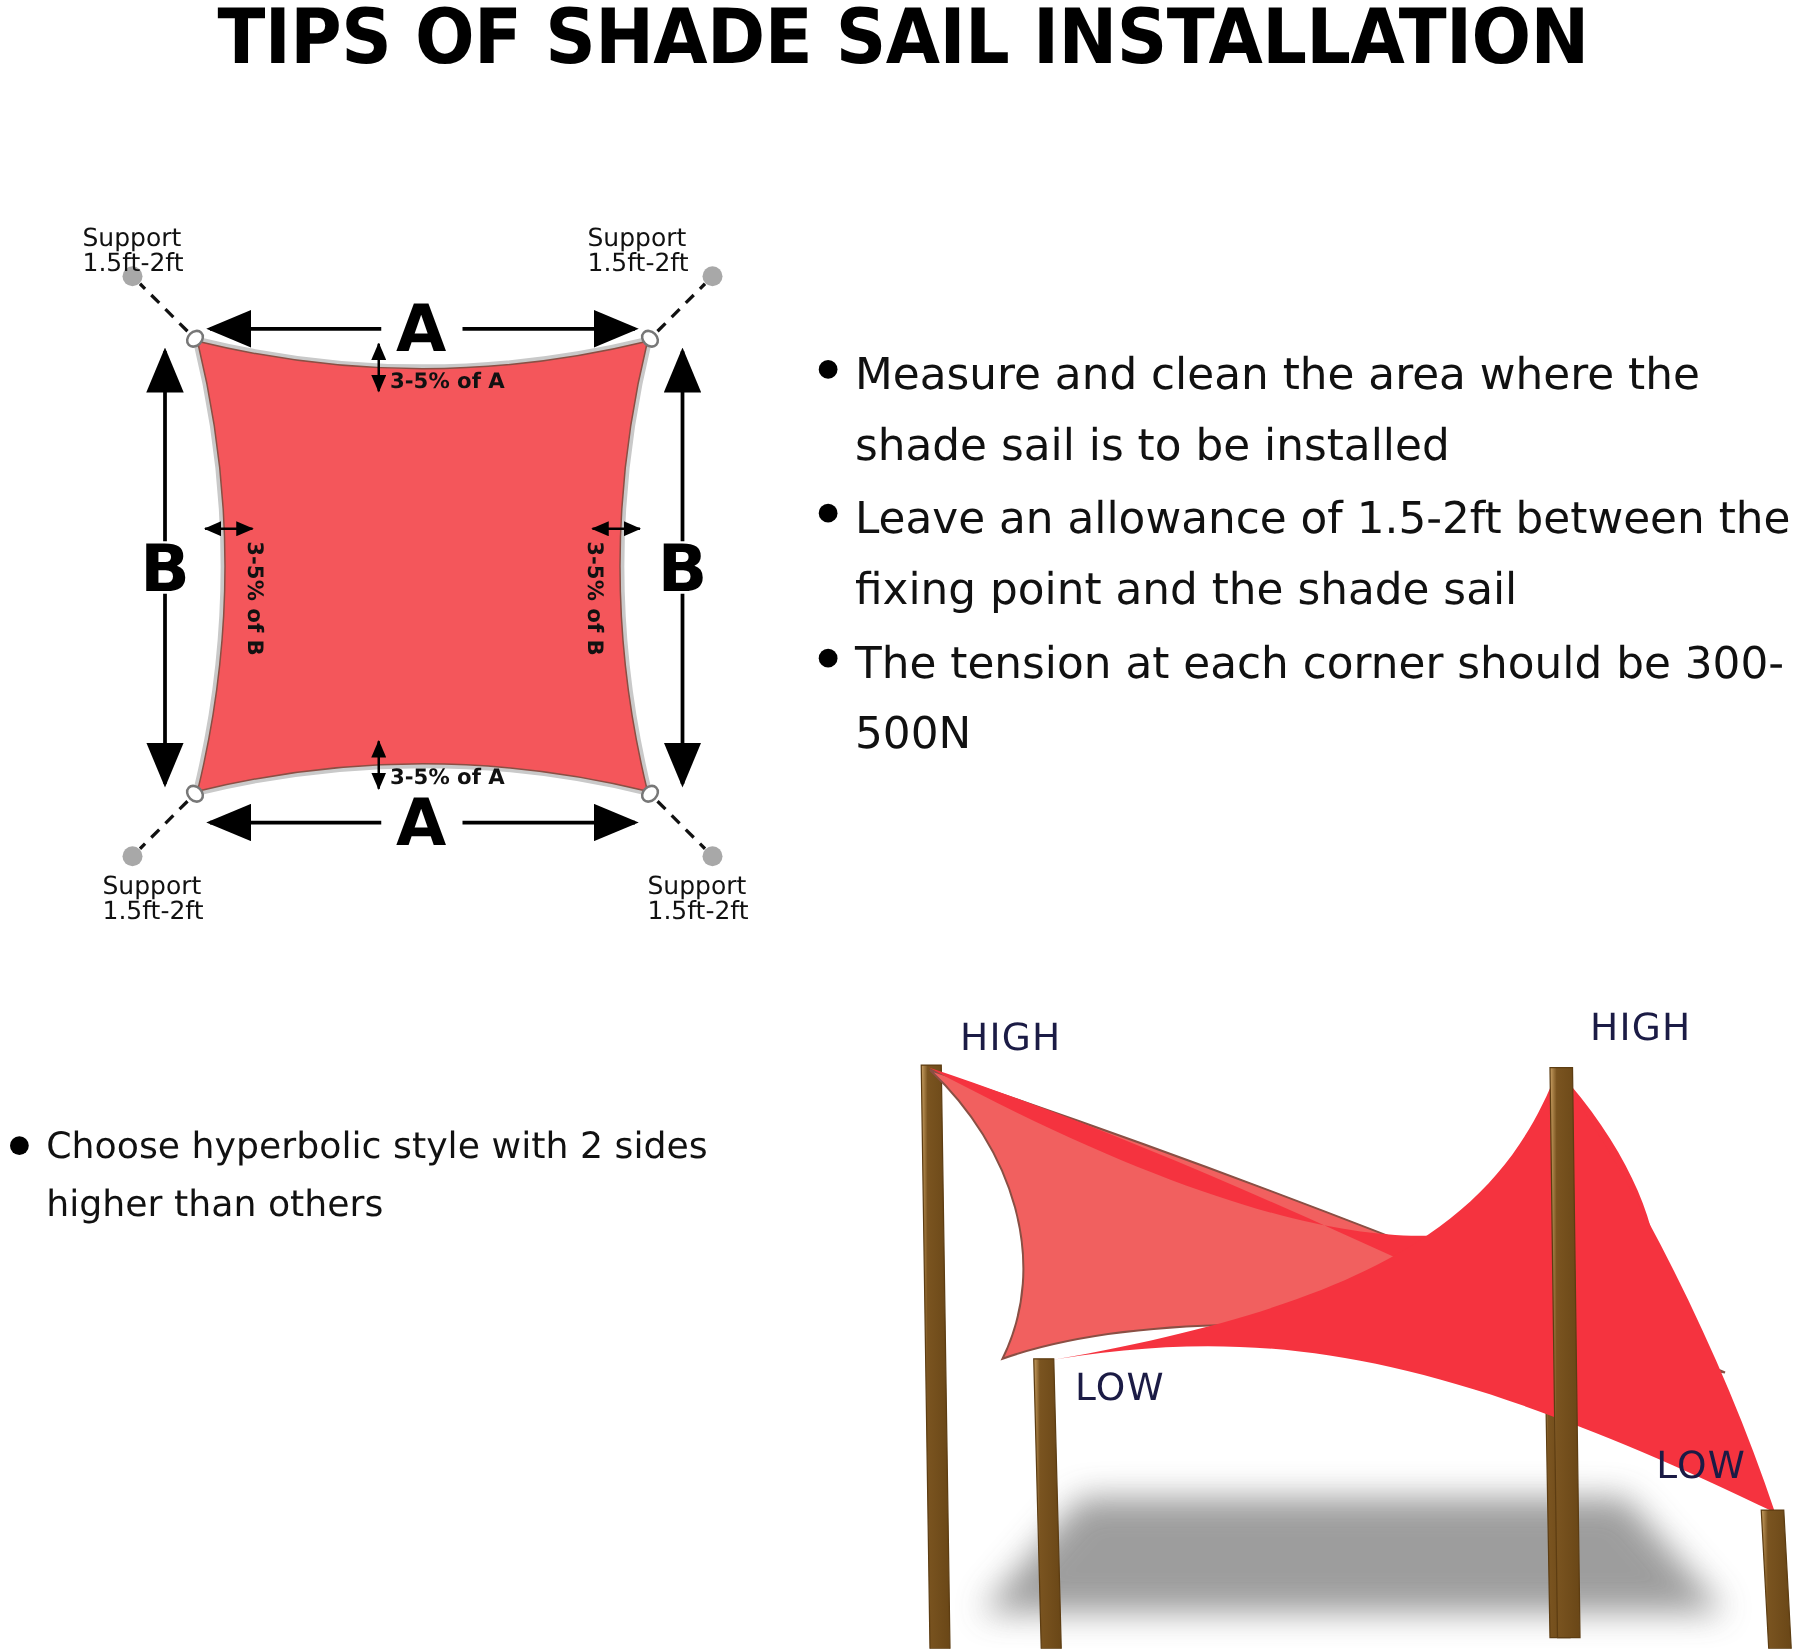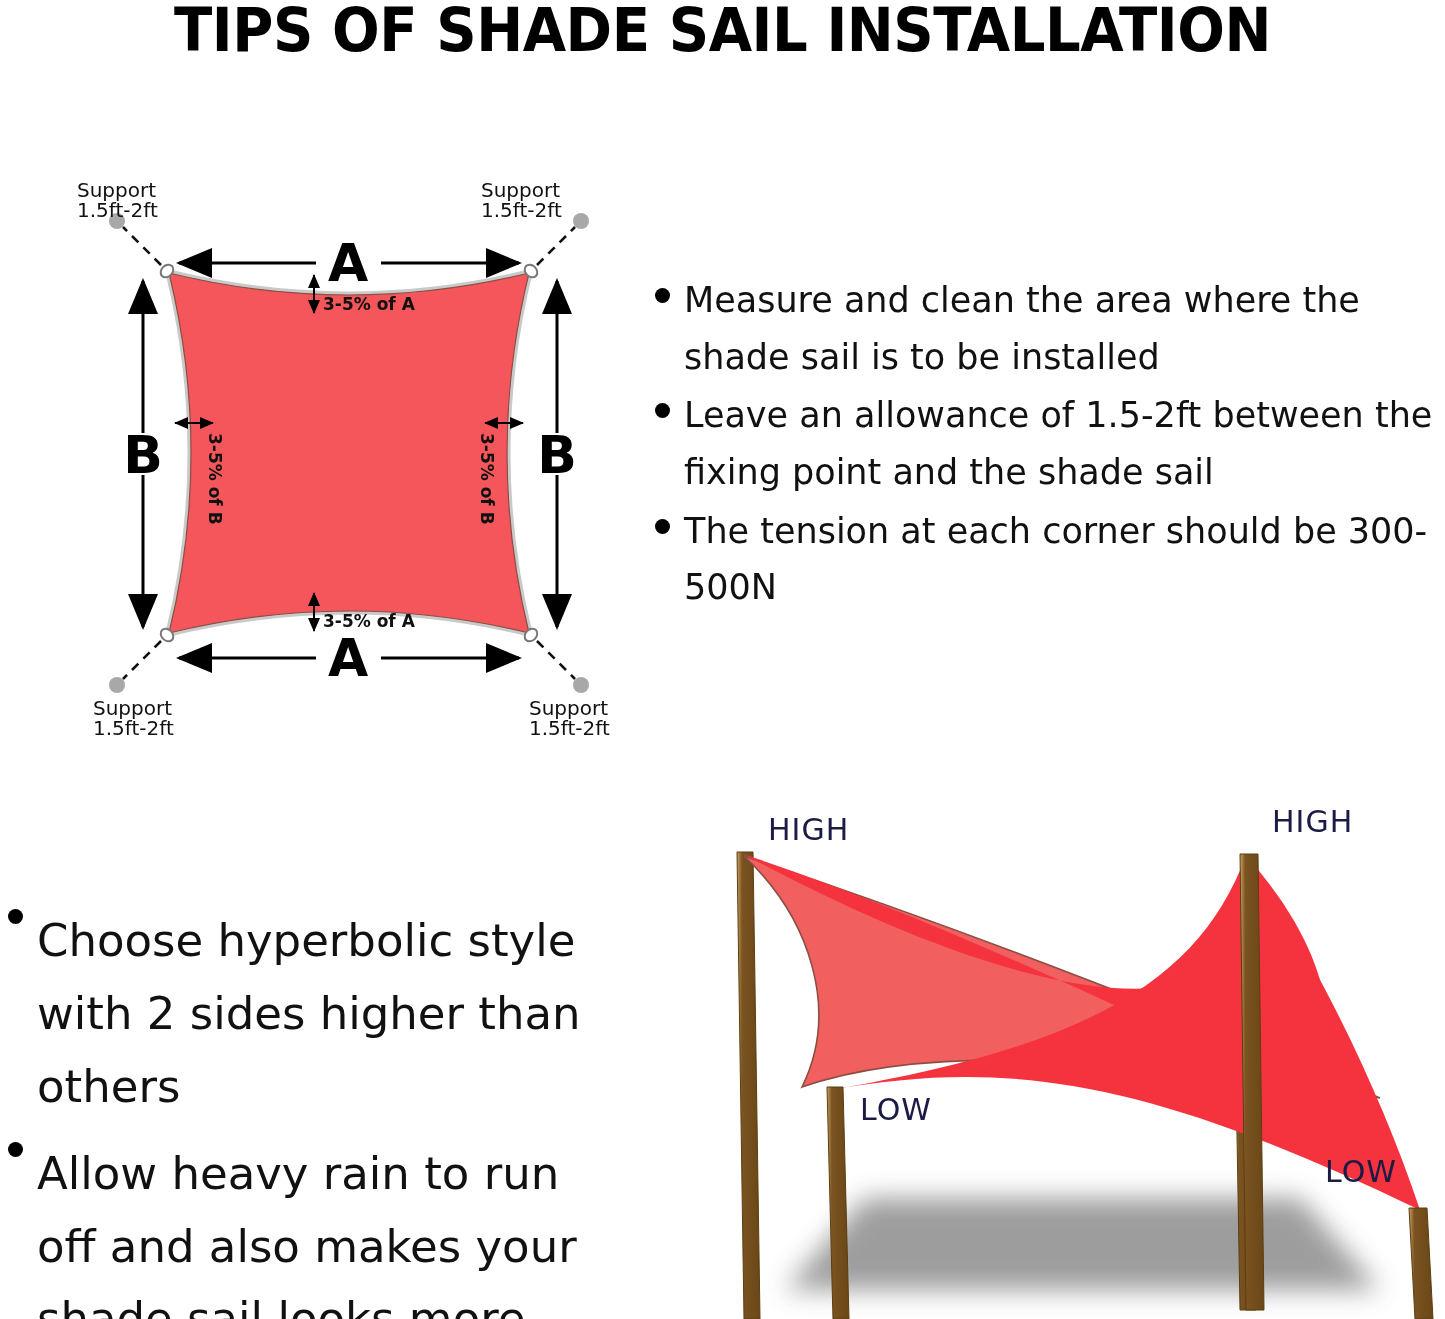--- a/index.html
+++ b/index.html
@@ -40,36 +40,36 @@
   .bullet-text{
     font-size:35px;
     line-height:1.62;
     color:#111;
     font-family:"DejaVu Sans","Liberation Sans",sans-serif;
   }
   #bullets-right{left:655px;top:272px;width:800px;}
   #bullets-right .bullet-row{margin-bottom:2px;}
   #bullets-left{left:8px;top:893px;width:615px;}
   #bullets-left .bullet-row{margin-bottom:2px;}
-  #bullets-left .bullet-text{font-size:45px;margin-top:12px;}
+  #bullets-left .bullet-text{font-size:29px;}
 
   
   .svg-support{font-family:"DejaVu Sans","Liberation Sans",sans-serif;font-size:20px;fill:#111;}
   .svg-pct{font-family:"DejaVu Sans","Liberation Sans",sans-serif;font-size:17px;font-weight:600;fill:#111;}
   .svg-dim{font-family:"DejaVu Sans","Liberation Sans",sans-serif;font-size:52px;font-weight:700;fill:#000;}
   .svg-hl{font-family:"DejaVu Sans","Liberation Sans",sans-serif;font-size:30px;fill:#1b1b45;letter-spacing:1px;}
 </style>
 </head>
 <body>
 
 <div id="page">
 
   <div class="title">TIPS OF SHADE SAIL INSTALLATION</div>
 
-  <div class="panel" id="square-panel" style="left:51px;top:165px;width:590px;height:570px;">
+  <div class="panel" id="square-panel" style="left:40px;top:165px;width:590px;height:570px;">
     <svg width="590" height="570" viewBox="0 0 590 570">
       <defs>
         <marker id="arrTri" markerWidth="12" markerHeight="10" refX="11" refY="5" orient="auto">
           <path d="M0,0 L12,5 L0,10 Z" fill="#000"></path>
         </marker>
         <marker id="arrTriStart" markerWidth="12" markerHeight="10" refX="1" refY="5" orient="auto">
           <path d="M12,0 L0,5 L12,10 Z" fill="#000"></path>
         </marker>
         <marker id="arrSm" markerWidth="7" markerHeight="6" refX="6.5" refY="3" orient="auto">
           <path d="M0,0 L7,3 L0,6 Z" fill="#000"></path>
@@ -187,24 +187,20 @@
     <div class="bullet-row">
       <span class="bullet-dot"></span>
       <span class="bullet-text">The tension at each corner should be 300-500N</span>
     </div>
   </div>
 
   <div class="bullets" id="bullets-left">
     <div class="bullet-row">
       <span class="bullet-dot"></span>
       <span class="bullet-text">Choose hyperbolic style with 2 sides higher than others</span>
-    </div>
-    <div class="bullet-row">
-      <span class="bullet-dot"></span>
-      <span class="bullet-text">Allow heavy rain to run off and also makes your shade sail looks more attractive</span>
     </div>
   </div>
 
   <div class="panel" id="hyper-panel" style="left:680px;top:790px;width:785px;height:529px;">
     <svg width="785" height="529" viewBox="0 0 785 529">
       <defs>
         <filter id="softShadow" x="-30%" y="-60%" width="160%" height="250%">
           <feGaussianBlur stdDeviation="13"></feGaussianBlur>
         </filter>
         <linearGradient id="postGrad" x1="0" y1="0" x2="1" y2="0">

